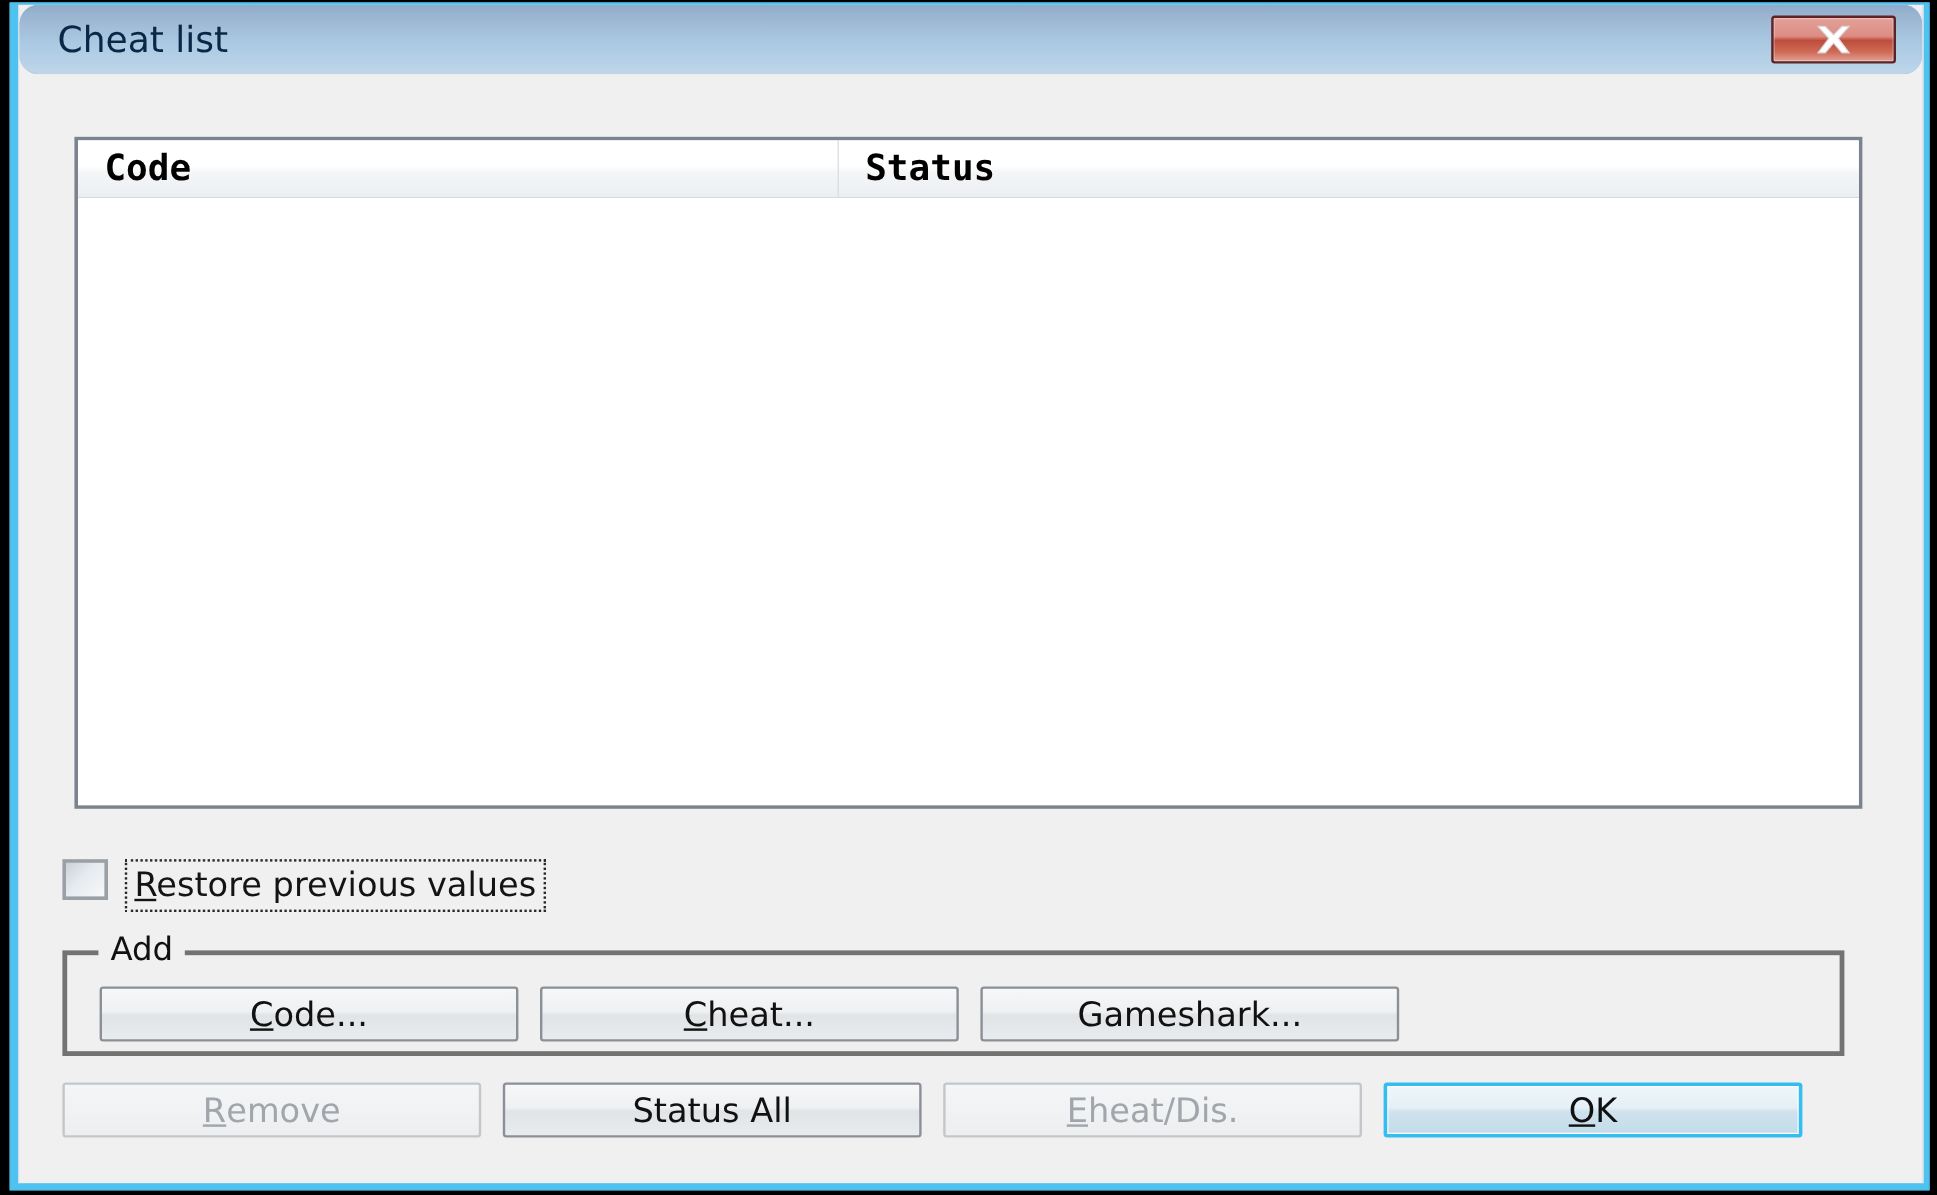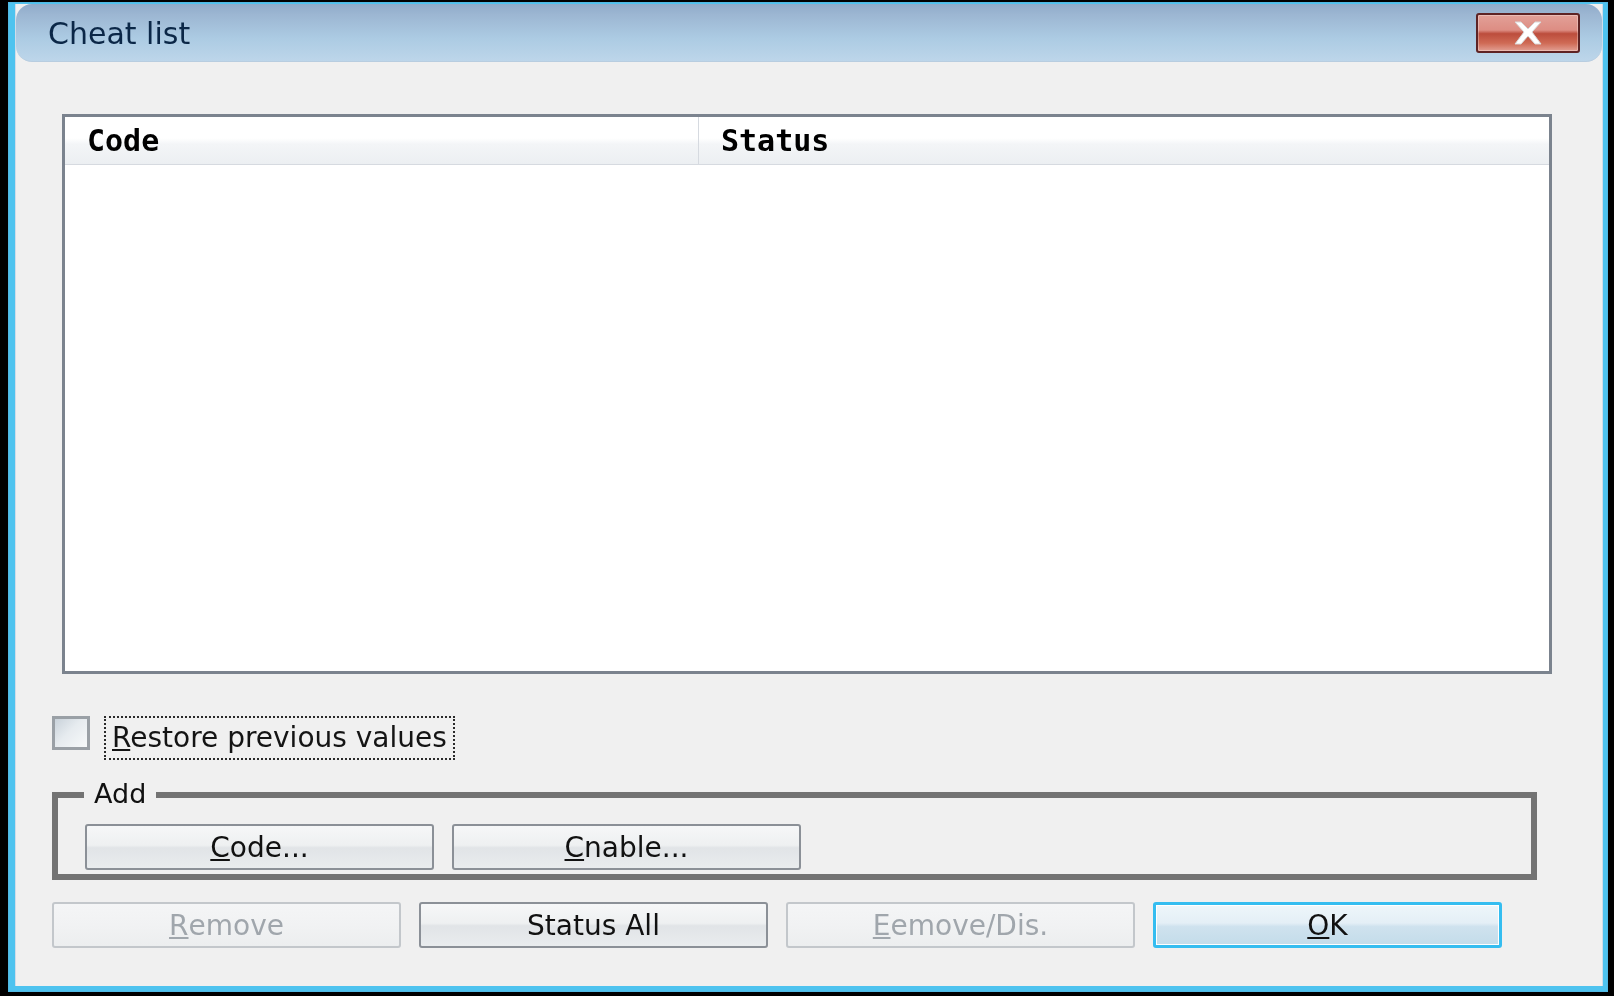--- a/index.html
+++ b/index.html
@@ -168,21 +168,21 @@
   }
   .accel { text-decoration: underline; }
 
   
   #add-group {
     position: absolute;
     left: 36px;
     top: 788px;
     width: 1485px;
     height: 88px;
-    border: 6px solid #737373;
+    border: 4px solid #737373;
     box-sizing: border-box;
   }
   #add-legend {
     position: absolute;
     left: 26px;
     top: -20px;
     background: #f0f0f0;
     padding: 0 10px;
     font-size: 27px;
     color: #111111;
@@ -268,37 +268,41 @@
 
       <div id="add-group">
         <div id="add-legend">Add</div>
         <div id="add-buttons">
           <div class="btn">
               <span class="accel">C</span>
               <span>ode...</span>
             </div>
           <div class="btn">
               <span class="accel">C</span>
-              <span>nable...</span>
+              <span>heat...</span>
+            </div>
+          <div class="btn">
+              <span class="accel"></span>
+              <span>Gameshark...</span>
             </div>
         </div>
       </div>
 
       <div id="bottom-buttons">
         <div class="btn disabled">
             <span class="accel">R</span>
             <span>emove</span>
           </div>
         <div class="btn">
             <span class="accel"></span>
             <span>Status All</span>
           </div>
         <div class="btn disabled">
             <span class="accel">E</span>
-            <span>emove/Dis.</span>
+            <span>heat/Dis.</span>
           </div>
         <div class="btn default">
             <span class="accel">O</span>
             <span>K</span>
           </div>
       </div>
 
     </div>
   </div>
 </div>

